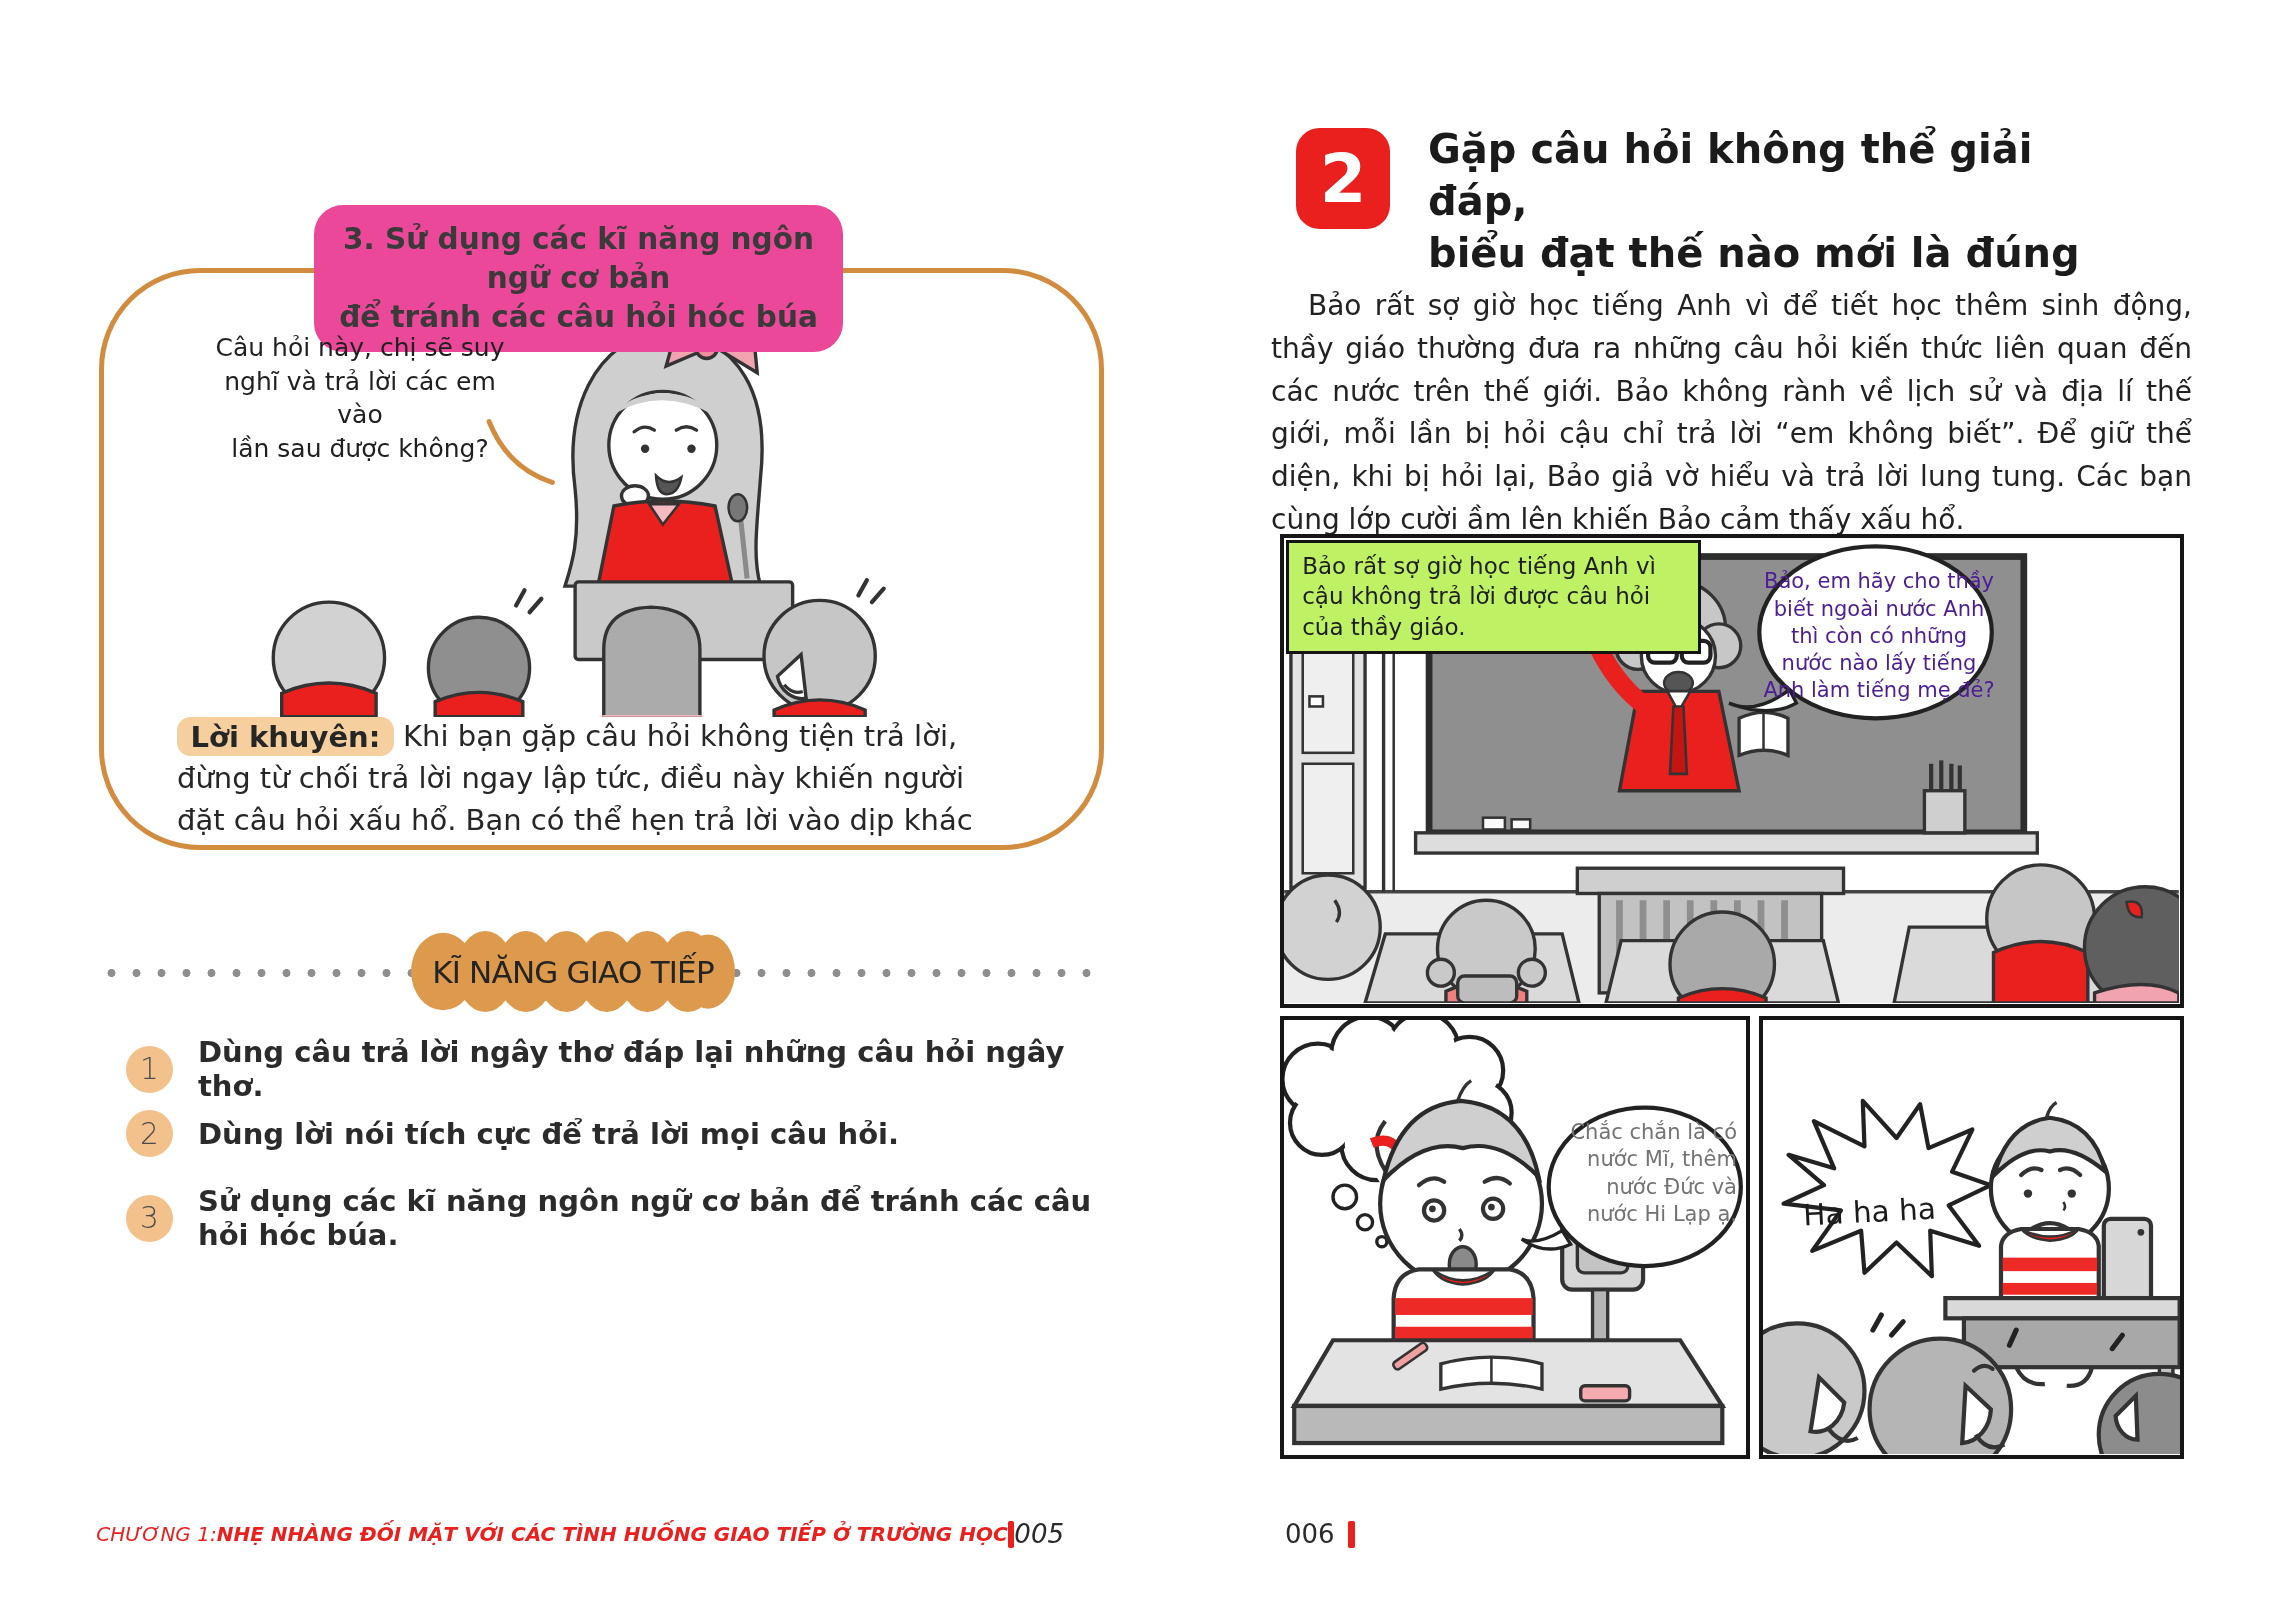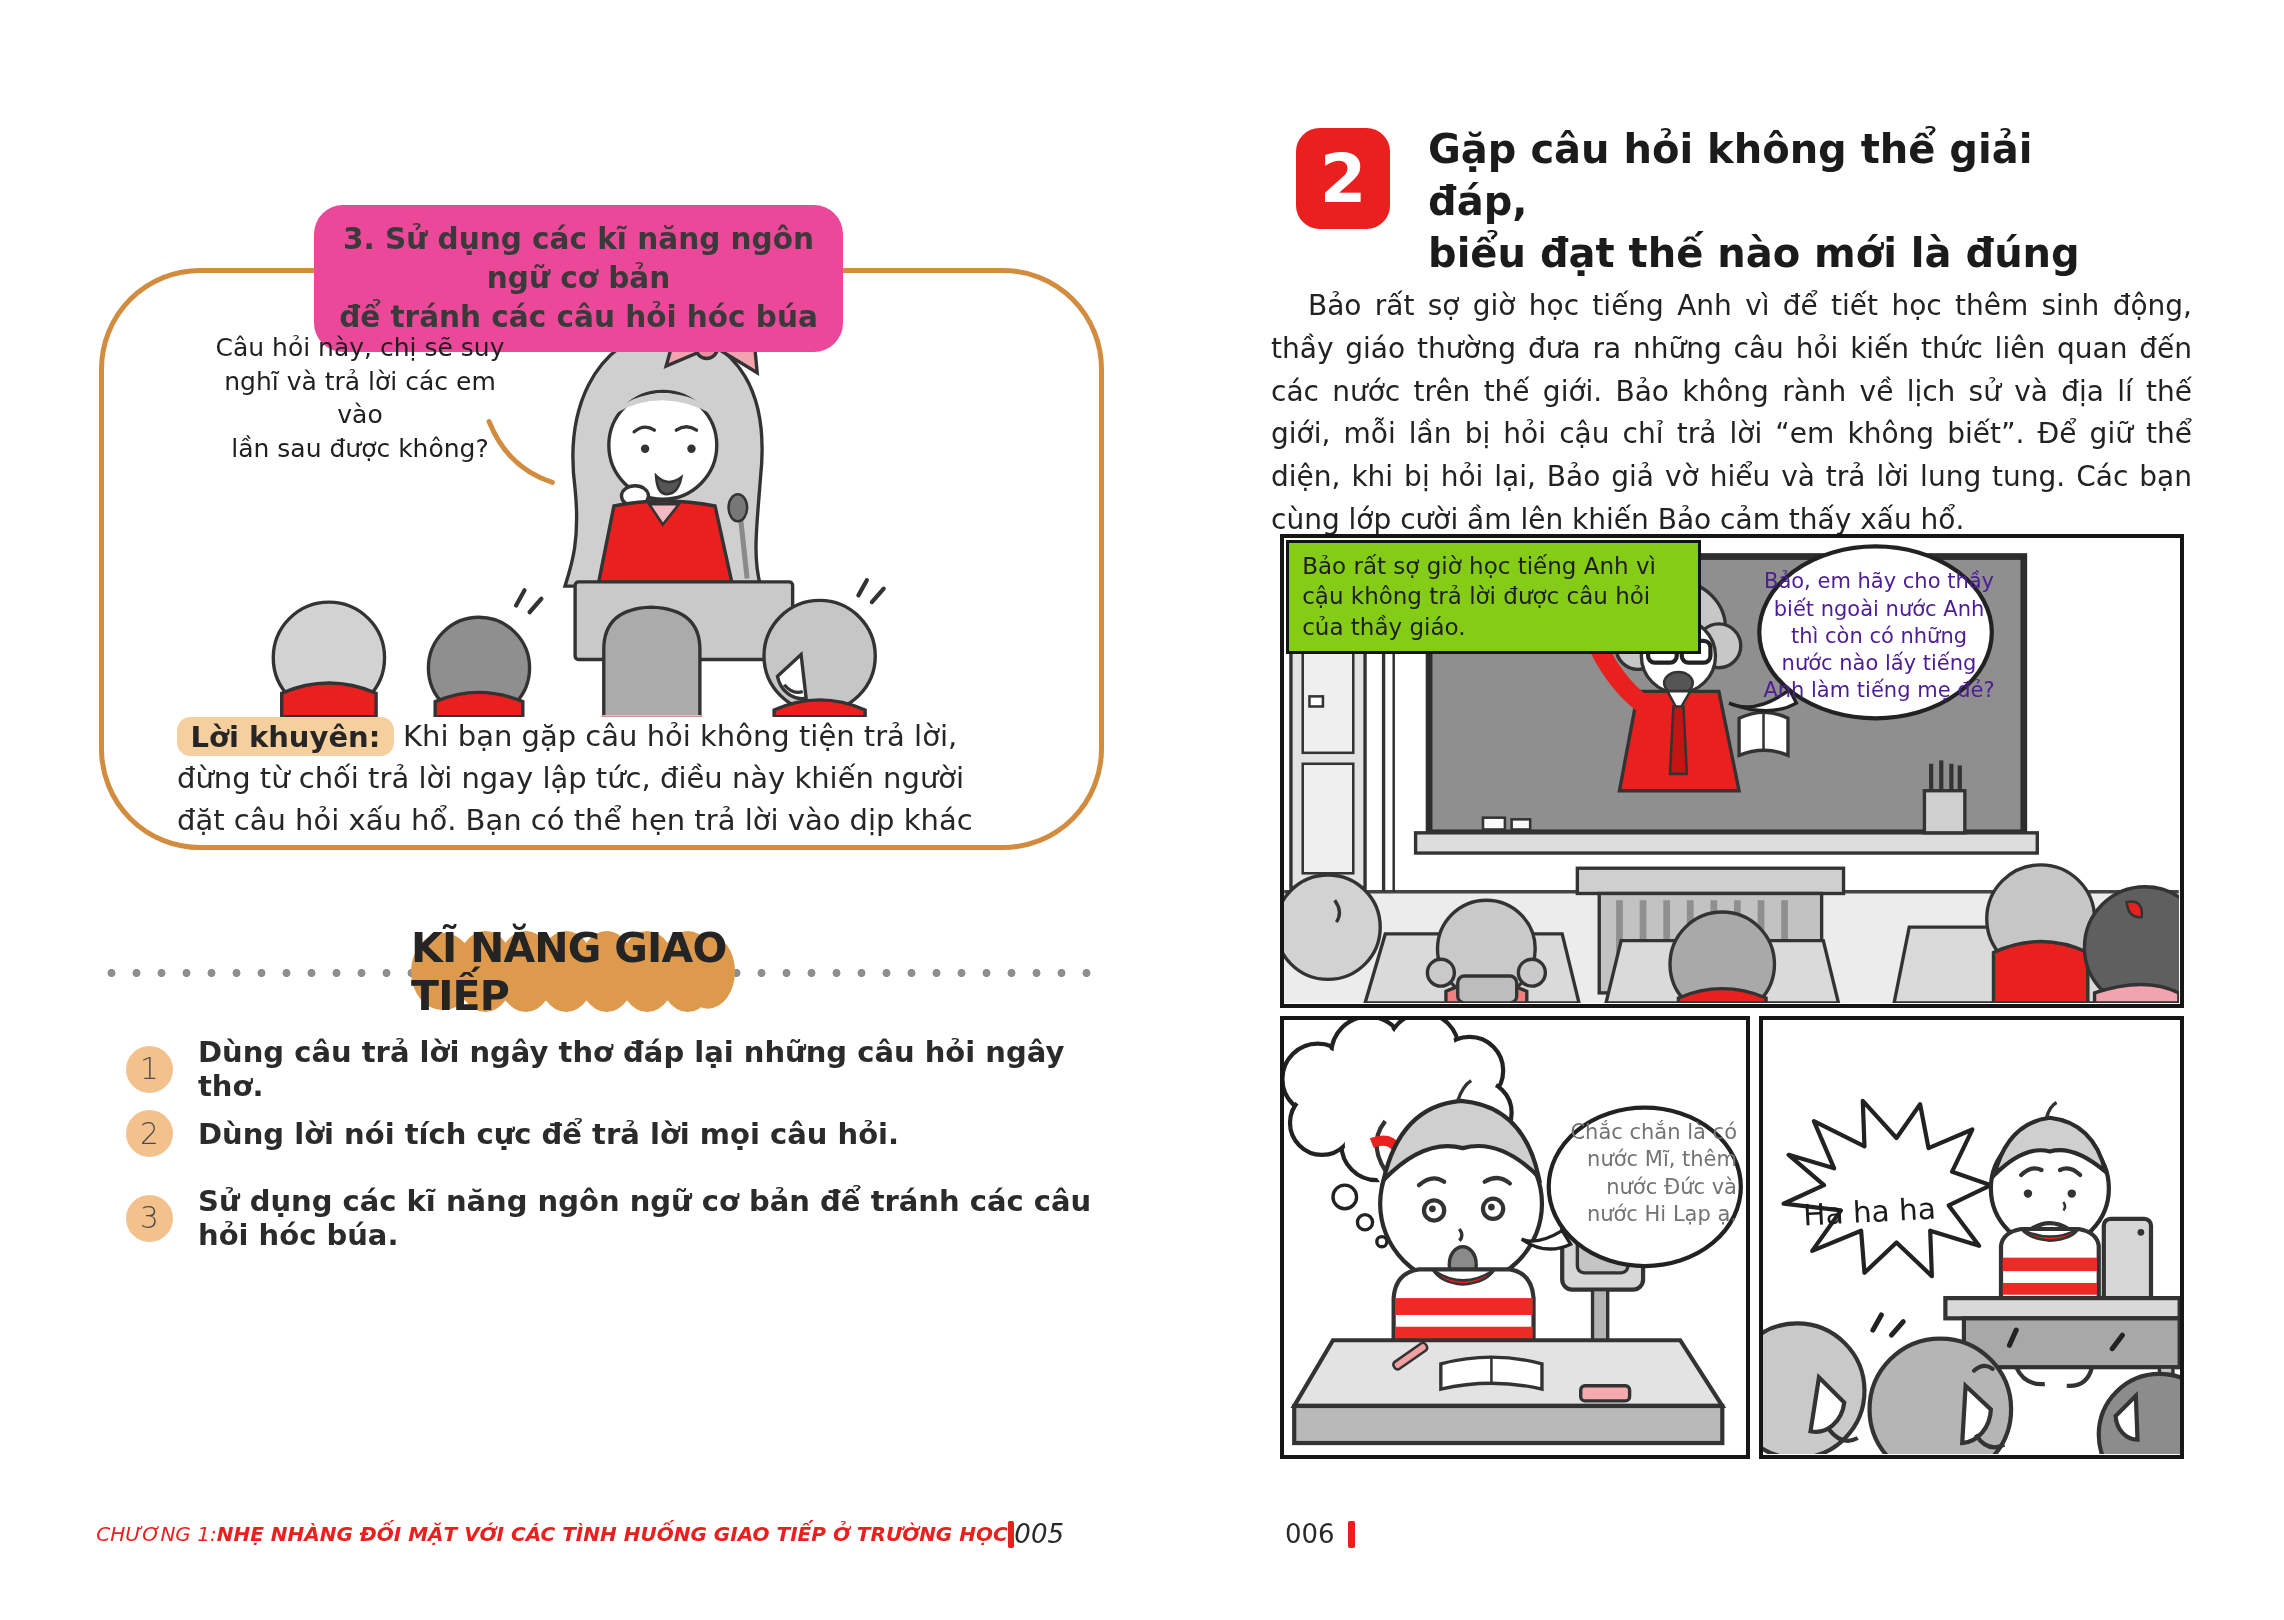--- a/index.html
+++ b/index.html
@@ -17,21 +17,21 @@
   .speech-left { left:204px; top:331px; width:312px; font-size:25px; color:#1f1f1f;
     text-align:center; line-height:1.34; z-index:4; white-space:pre-line; }
   .advice { left:177px; top:715px; width:801px; font-size:29px; color:#262626;
     line-height:1.45; z-index:3; }
   .advice-label { background:#f6cf9e; border-radius:13.5px; padding:2.5px 13.5px; font-weight:bold; }
   .dots { left:99px; top:968px; width:1005px; height:10px; z-index:1;
     background-image:radial-gradient(circle, #8e8e8e 3.8px, transparent 4.2px);
     background-size:25px 10px; background-position:0 center; background-repeat:repeat-x; }
   .banner { left:411px; top:931px; width:324px; height:81px; z-index:2; }
   .banner-label { left:411px; top:931px; width:324px; height:81px; z-index:3; display:flex;
-    align-items:center; justify-content:center; font-size:41px; font-weight:bold; color:#242424;
+    align-items:center; justify-content:center; font-size:31px; font-weight:normal; color:#242424;
     letter-spacing:-0.8px; }
   .skill-row { left:126px; width:978px; display:flex; align-items:center; gap:25px; z-index:2; }
   .skill-num { width:47px; height:47px; flex:0 0 47px; border-radius:50%; background:#f3c18b;
     color:#4c4c4c; font-size:29.5px; font-weight:300; display:flex; align-items:center;
     justify-content:center; }
   .skill-text { font-size:29px; font-weight:bold; color:#2b2b2b; }
   .footer-left { left:0; top:1519px; width:1064px; display:flex; justify-content:flex-end;
     align-items:center; gap:0; z-index:2;font-style:italic; }
   .f-chapter { color:#e9201d; font-size:20px; }
   .f-title { color:#e9201d; font-size:20px; font-weight:bold; }
@@ -46,21 +46,21 @@
     color:#1b1b1b; line-height:1.3; white-space:pre-line; }
   .intro { left:1271px; top:285px; width:921px; font-size:28px; line-height:1.53; color:#222222;
     text-align:justify; text-indent:37px; }
 
   .panel { border:4.2px solid #161616; background:#ffffff; overflow:hidden; }
   .panel svg { display:block; }
   .p1 { left:1280px; top:534px; width:904px; height:474px; }
   .p2 { left:1280px; top:1016px; width:470px; height:443px; }
   .p3 { left:1759px; top:1016px; width:425px; height:443px; }
 
-  .caption1 { left:1.7px; top:1.7px; width:415px; background:#84cc16; border:3.4px solid #141414;
+  .caption1 { left:1.7px; top:1.7px; width:415px; background:#bef264; border:3.4px solid #141414;
     padding:8.4px 13.5px; font-size:23px; line-height:1.32; color:#1e1e1e; z-index:5; }
   .board-text { left:160px; top:61px; width:278px; font-size:35px; font-style:italic;
     color:#2c2c2c; transform:rotate(-2deg); z-index:4; }
   .bubble1-text { left:479px; top:18.5px; width:232px; height:160px; display:flex;
     align-items:center; justify-content:center; text-align:center; font-size:21px;
     line-height:1.3; color:#4c1d95; z-index:5; }
   .thought-text { left:5px; top:11.8px; width:201px; text-align:center; font-size:20px;
     line-height:1.3; color:#1b1b1b; z-index:5; }
   .speech2-text { left:268px; top:99px; width:185px; text-align:right; font-size:21px;
     line-height:1.3; color:#737373; z-index:5; }

